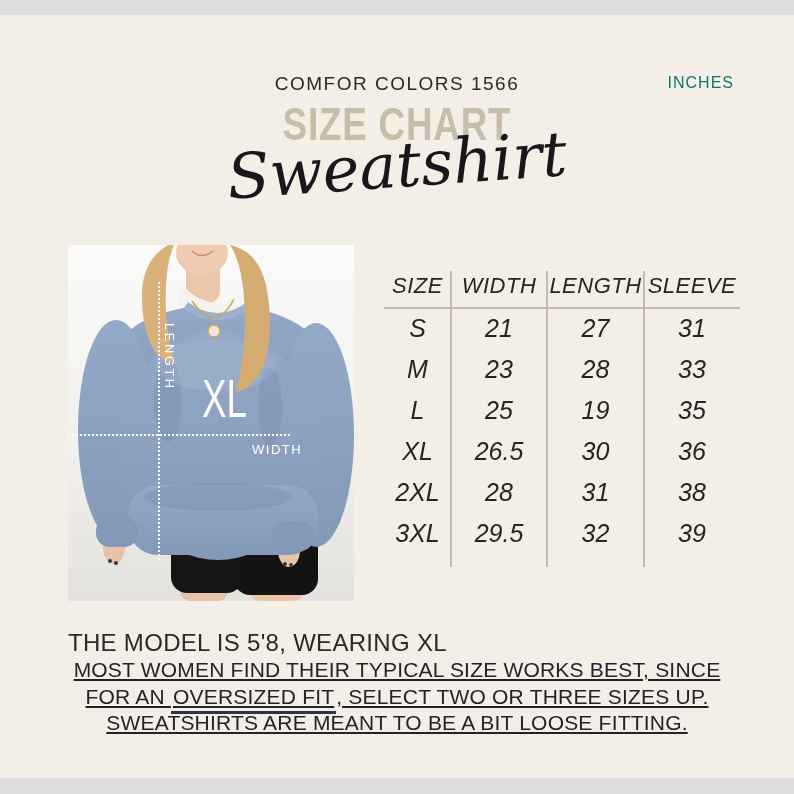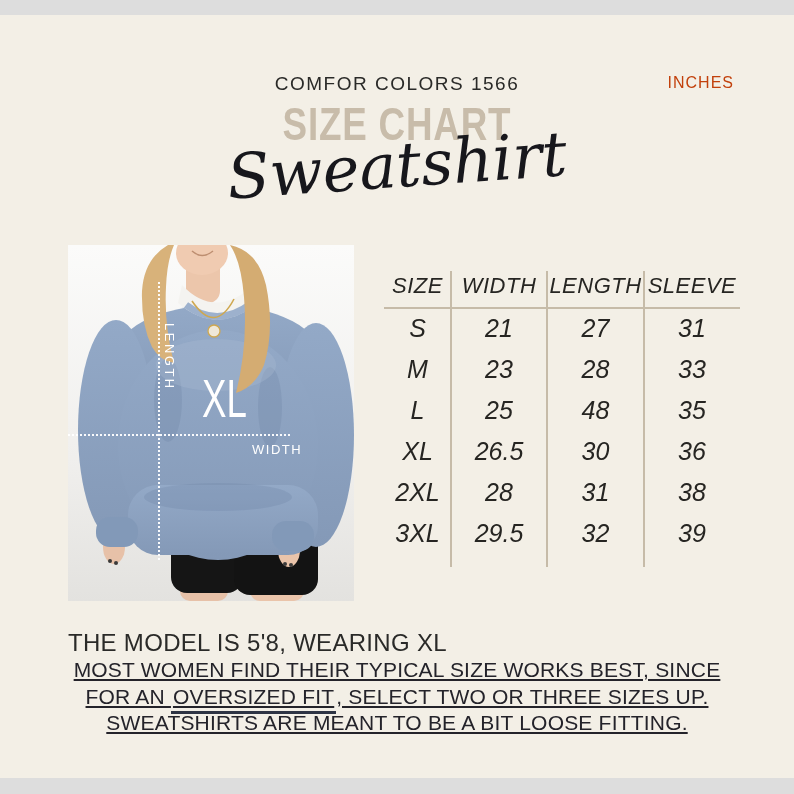--- a/index.html
+++ b/index.html
@@ -5,21 +5,21 @@
   html,body{margin:0;padding:0;background:#ddd;}
   .canvas{
     position:relative;width:794px;height:763px;overflow:hidden;
     background:#f3efe6;color:#262522;
     font-family:"Liberation Sans",sans-serif;
     margin-top:15px;
   }
   
   .brand{position:absolute;top:58px;left:0;width:100%;text-align:center;
     font-size:19px;letter-spacing:1.5px;color:#2a2a28;}
-  .units{position:absolute;top:59px;right:60px;font-size:16px;letter-spacing:1px;color:#c2410c;}
+  .units{position:absolute;top:59px;right:60px;font-size:16px;letter-spacing:1px;color:#0f766e;}
   .title{position:absolute;top:86px;left:0;width:100%;text-align:center;
     font-size:46px;line-height:46px;font-weight:700;color:#c8bcaa;
     letter-spacing:1px;transform:scaleX(.8);}
   .script{position:absolute;top:116px;left:0;width:100%;text-align:center;
     font-family:"DejaVu Serif",serif;font-style:italic;font-weight:400;
     font-size:62px;line-height:70px;color:#17171c;transform:rotate(-4deg);}
   
   .photo{position:absolute;left:68px;top:230px;width:286px;height:356px;}
   .photo svg{position:absolute;left:0;top:0;width:100%;height:100%;display:block;}
   .vline{position:absolute;left:90px;top:37px;height:278px;width:0;
@@ -132,21 +132,21 @@
         <div class="cell">S</div>
         <div class="cell">21</div>
         <div class="cell">27</div>
         <div class="cell">31</div>
         <div class="cell">M</div>
         <div class="cell">23</div>
         <div class="cell">28</div>
         <div class="cell">33</div>
         <div class="cell">L</div>
         <div class="cell">25</div>
-        <div class="cell">48</div>
+        <div class="cell">19</div>
         <div class="cell">35</div>
         <div class="cell">XL</div>
         <div class="cell">26.5</div>
         <div class="cell">30</div>
         <div class="cell">36</div>
         <div class="cell">2XL</div>
         <div class="cell">28</div>
         <div class="cell">31</div>
         <div class="cell">38</div>
         <div class="cell">3XL</div>

